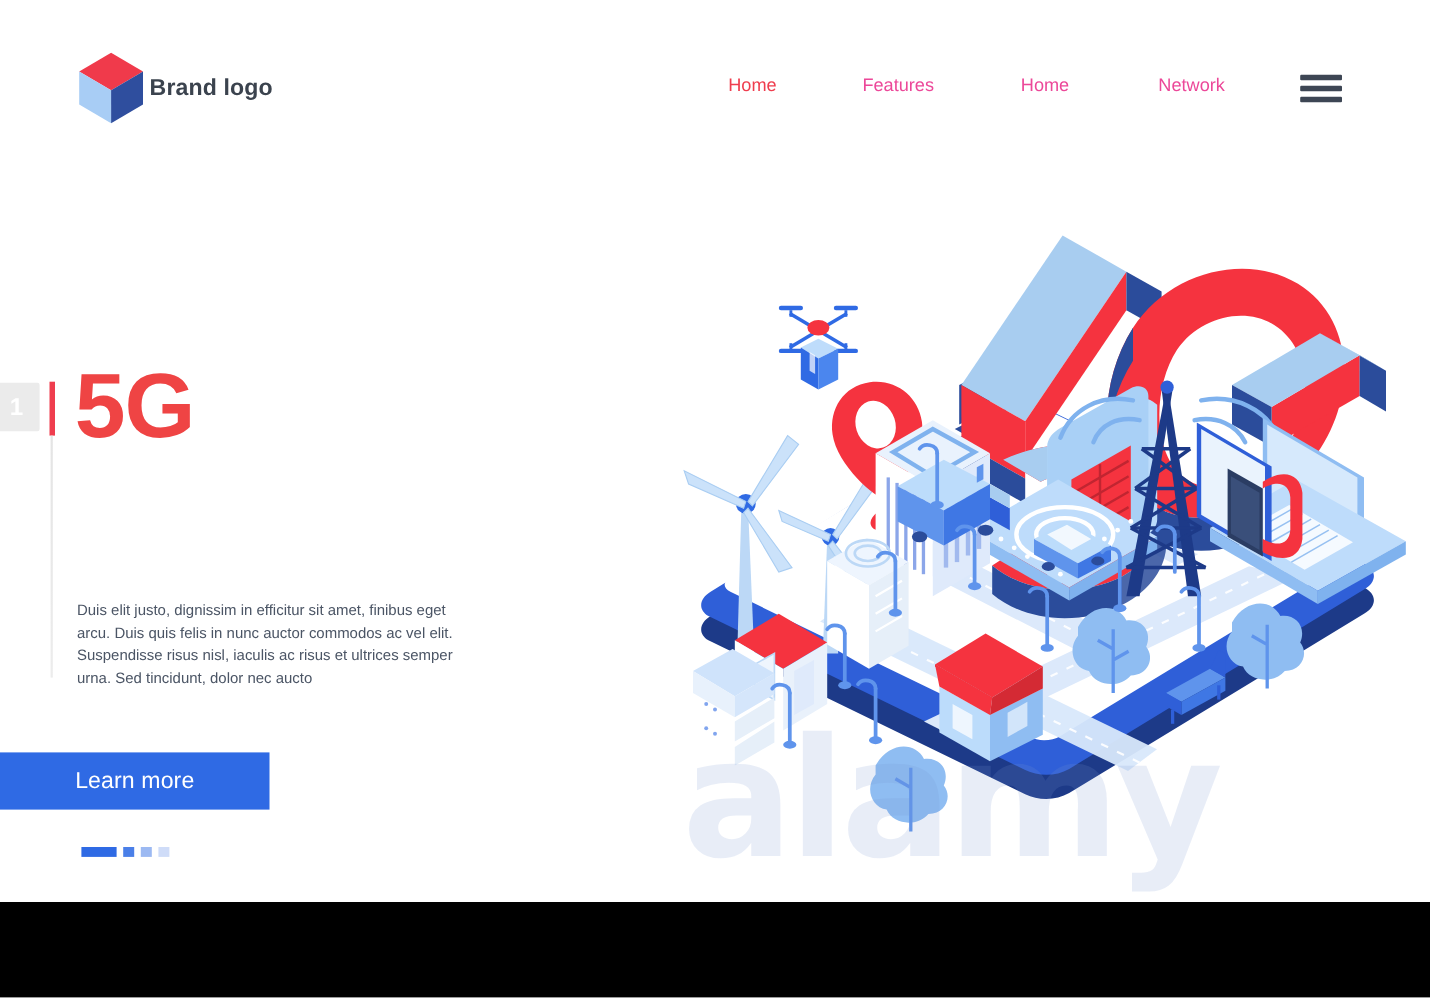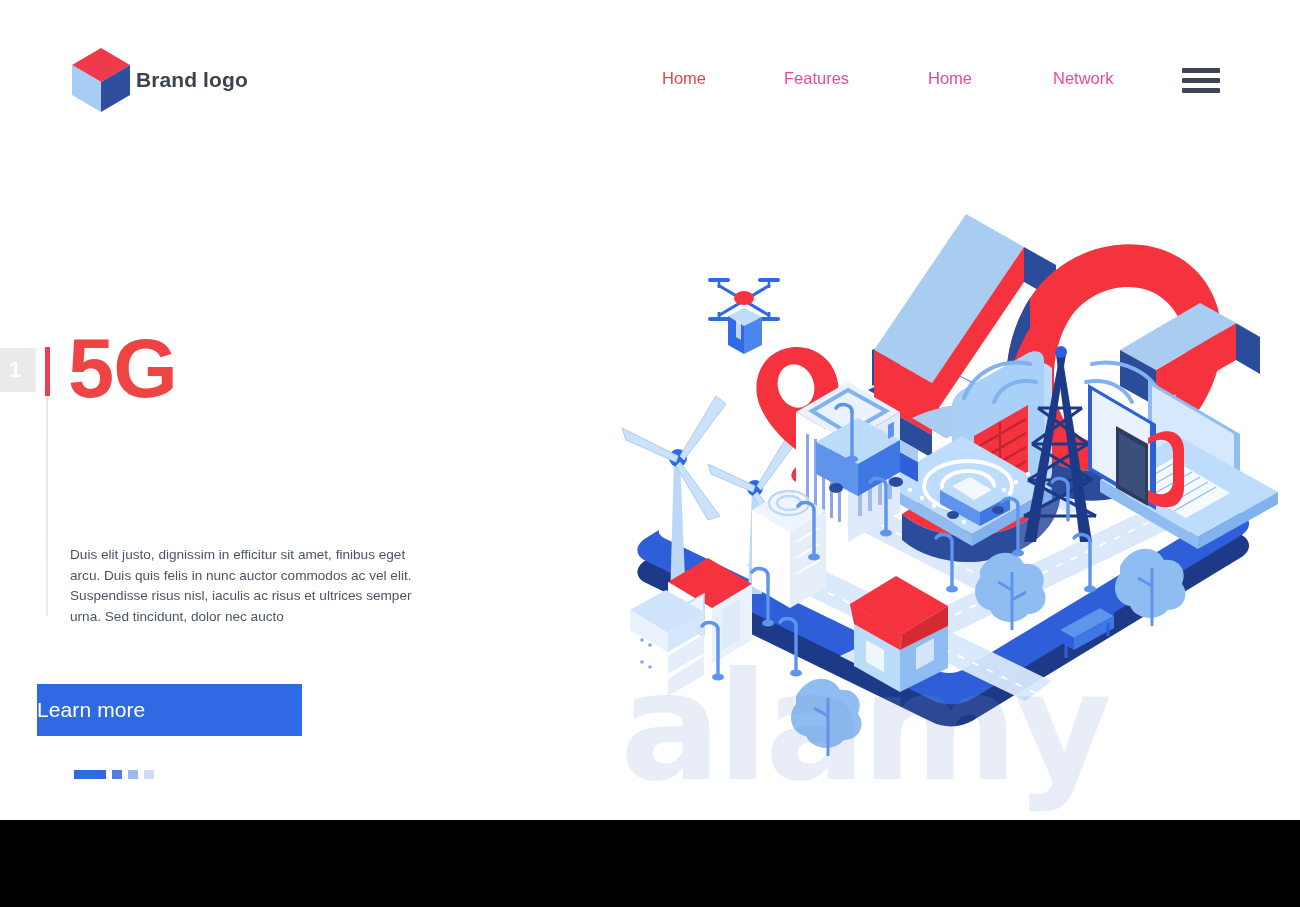--- a/index.html
+++ b/index.html
@@ -36,22 +36,22 @@
   .slide-index span{color:#ffffff;font-size:22px;font-weight:bold;line-height:1;}
   .accent-bar{position:absolute;left:45px;top:347px;width:5px;height:49px;background:#ef3d4e;}
   .accent-line{position:absolute;left:46px;top:396px;width:2px;height:220px;
                background:linear-gradient(#e4e4e4,#ececec);}
 
   .hero{position:absolute;left:68px;top:330px;width:520px;}
   .hero-1{font-size:83px;font-weight:bold;color:#ef4444;line-height:.95;letter-spacing:-1px;margin:0;}
   .hero-2{font-size:83px;font-weight:300;color:#3b434e;line-height:1.02;letter-spacing:-1.5px;margin:0;}
   .hero-p{position:absolute;left:70px;top:545px;width:345px;font-size:13.6px;line-height:1.52;color:#4b5565;margin:0;}
 
-  .cta{position:absolute;left:0px;top:684px;width:265px;height:52px;background:#2f6ae4;border:0;
-       display:flex;align-items:center;cursor:pointer;padding:0;margin-left:37px;}
+  .cta{position:absolute;left:0px;top:684px;width:245px;height:52px;background:#2f6ae4;border:0;
+       display:flex;align-items:center;justify-content:center;cursor:pointer;padding:0;}
   .cta span{color:#ffffff;font-size:21px;font-weight:400;letter-spacing:.1px;}
 
   .dots{position:absolute;left:74px;top:770px;display:flex;align-items:center;gap:6px;}
   .dot{height:9px;background:#2f6ae4;}
   .dot.d0{width:32px;}
   .dot.d1{width:10px;background:#4a7fe8;}
   .dot.d2{width:10px;background:#9cb9f2;}
   .dot.d3{width:10px;background:#cfdcf8;}
 
   

